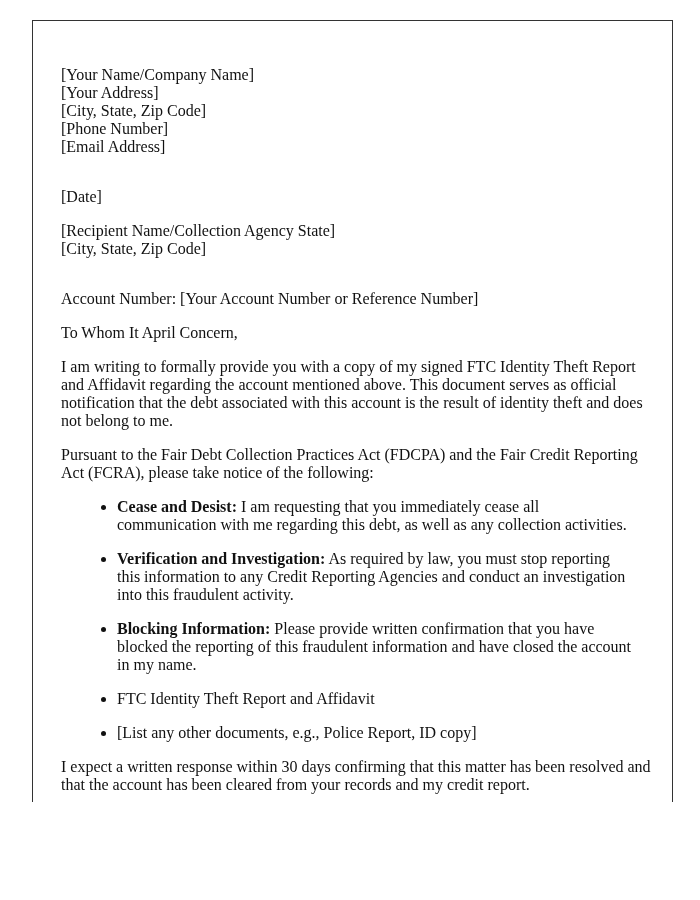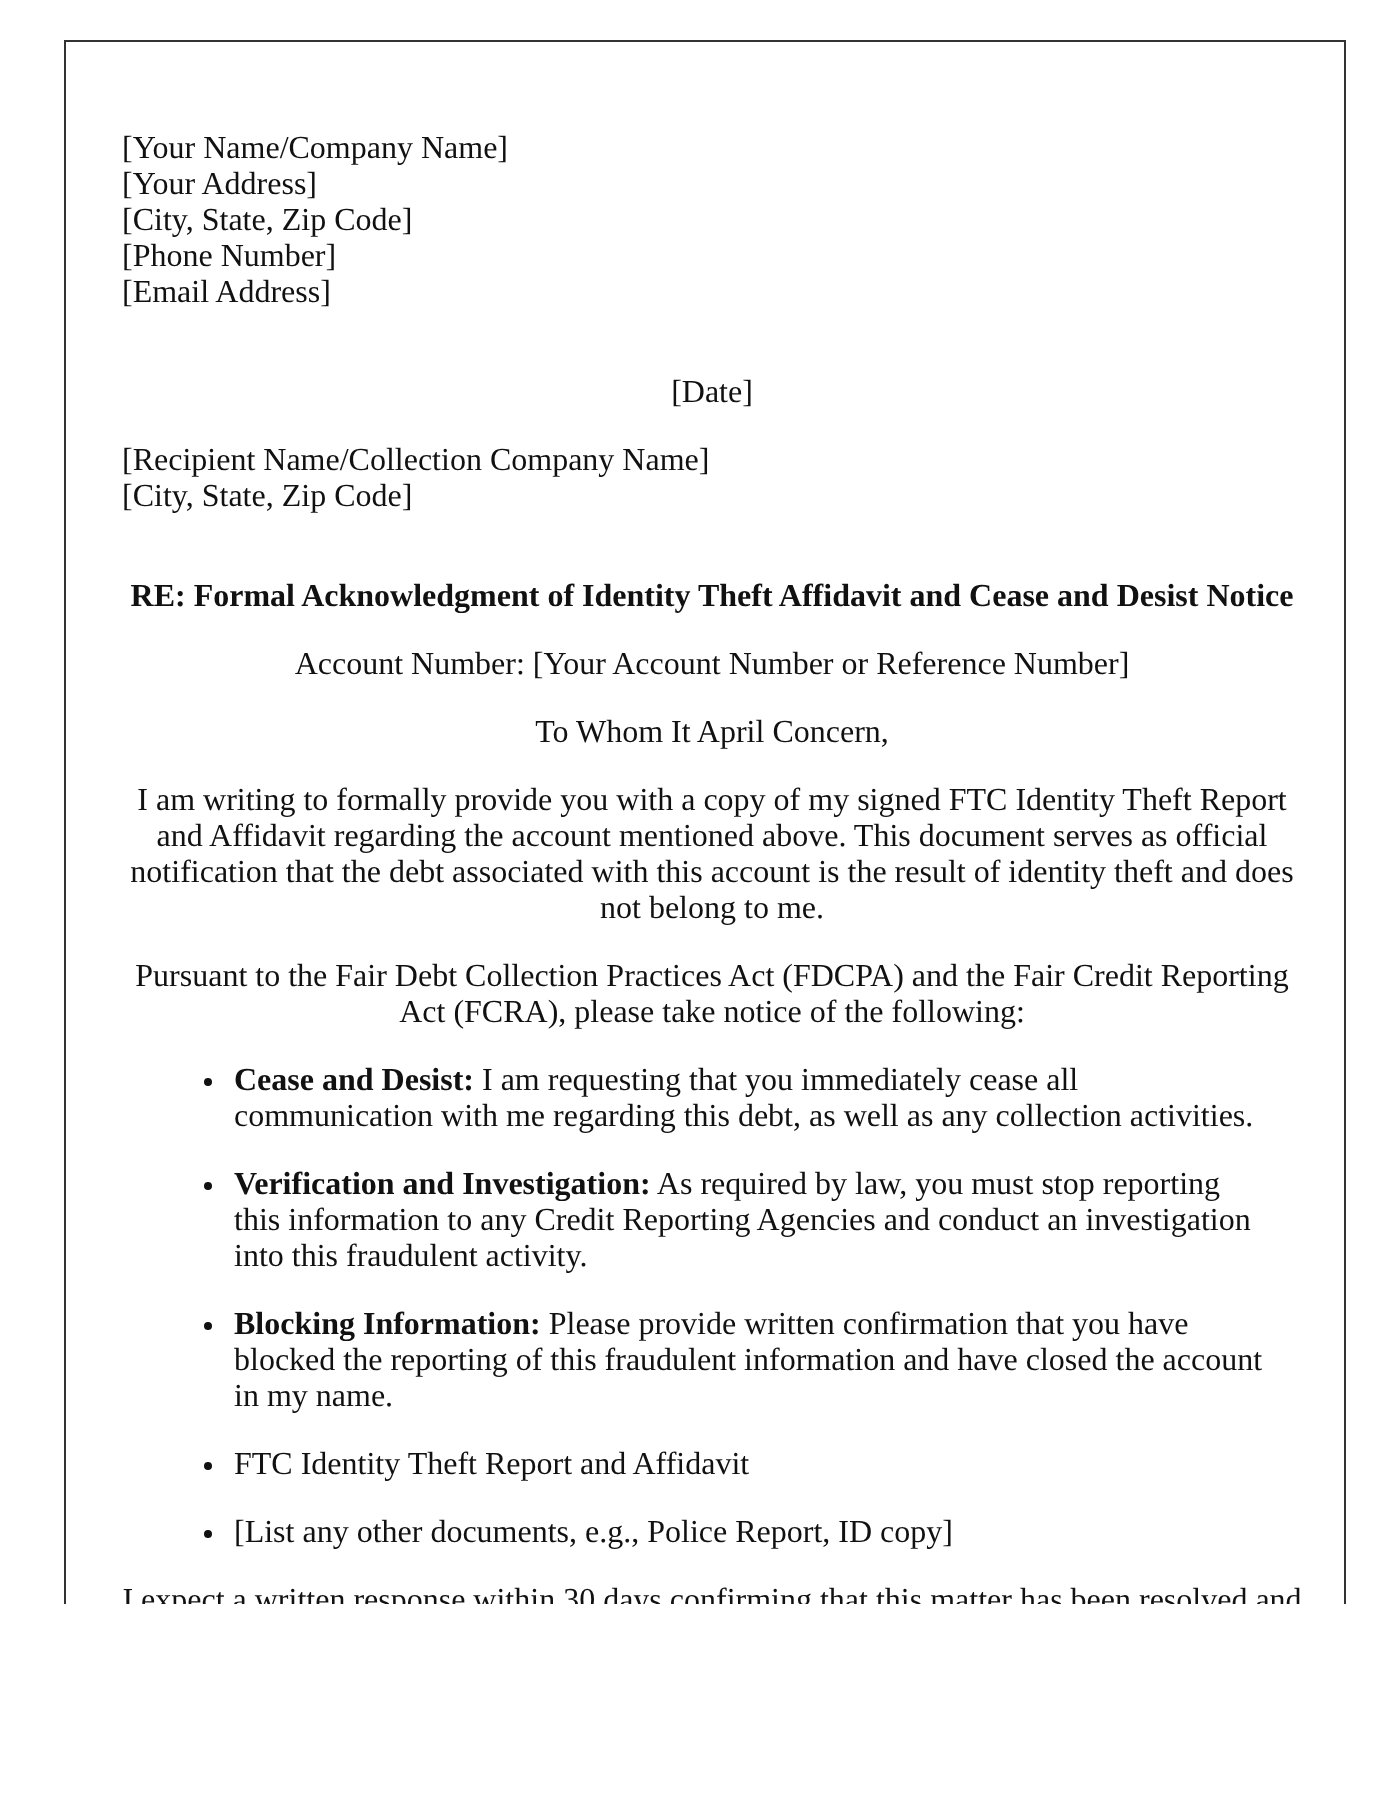--- a/index.html
+++ b/index.html
@@ -27,21 +27,21 @@
       border-top: 1px solid #333333;
       box-sizing: border-box;
       overflow: hidden;
     }
     .content {
       position: absolute;
       left: 28px;
       top: 29px;
       width: 590px;
     }
-    p { margin: 0 0 16px 0; text-align: center; }
+    p { margin: 0 0 16px 0; }
     .re { font-weight: bold; }
     ul {
       margin: 0 0 16px 0;
       padding-left: 40px;
     }
     li { margin: 16px; padding: 0; }
     b { font-weight: bold; }
   </style>
 </head>
 <body>
@@ -56,26 +56,25 @@
       <div>[City, State, Zip Code]</div>
       <div>[Phone Number]</div>
       <div>[Email Address]</div>
     <p></p>
     <div style="height:16px"></div>
 
     <p>[Date]</p>
 
     <p class="block">
       </p>
-      <div>[Recipient Name/Collection Company Name]</div>
+      <div>[Recipient Name/Collection Agency State]</div>
       <div>[City, State, Zip Code]</div>
     <p></p>
     <div style="height:16px"></div>
 
-    <p class="re">RE: Formal Acknowledgment of Identity Theft Affidavit and Cease and Desist Notice</p>
 
     <p>Account Number: [Your Account Number or Reference Number]</p>
 
     <p>To Whom It April Concern,</p>
 
     <p>I am writing to formally provide you with a copy of my signed FTC Identity Theft Report and Affidavit regarding the account mentioned above. This document serves as official notification that the debt associated with this account is the result of identity theft and does not belong to me.</p>
 
     <p>Pursuant to the Fair Debt Collection Practices Act (FDCPA) and the Fair Credit Reporting Act (FCRA), please take notice of the following:</p>
 
     <ul>

